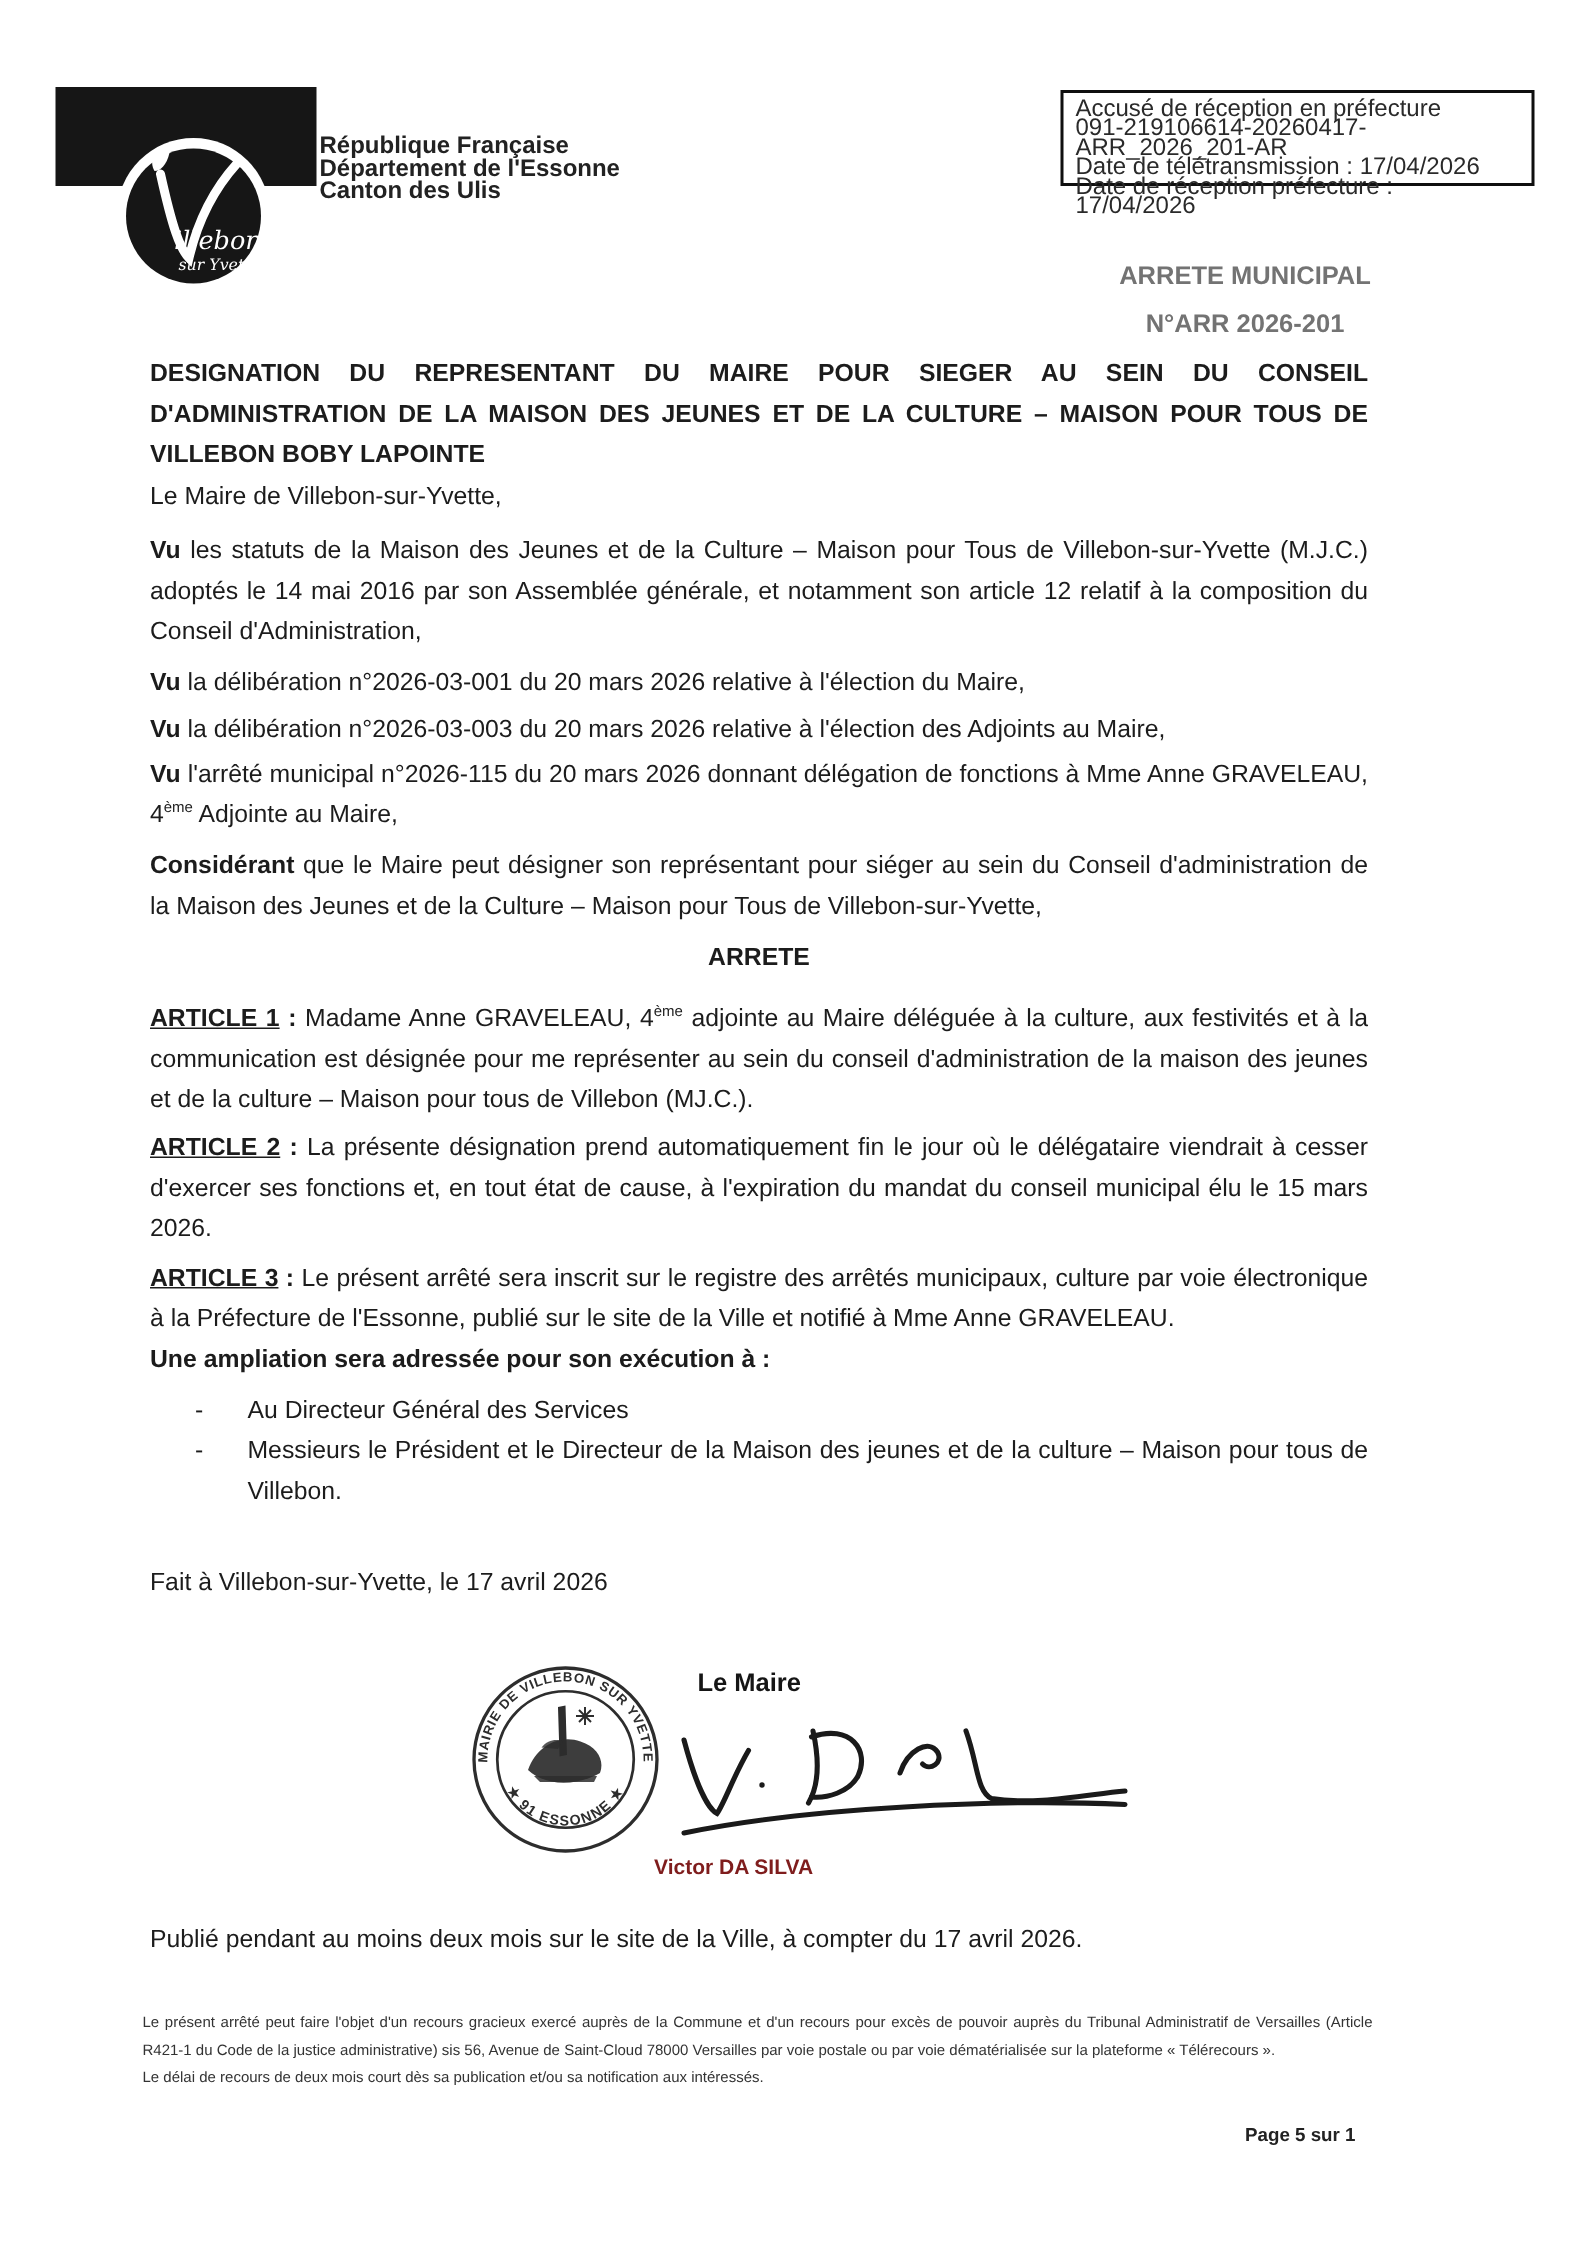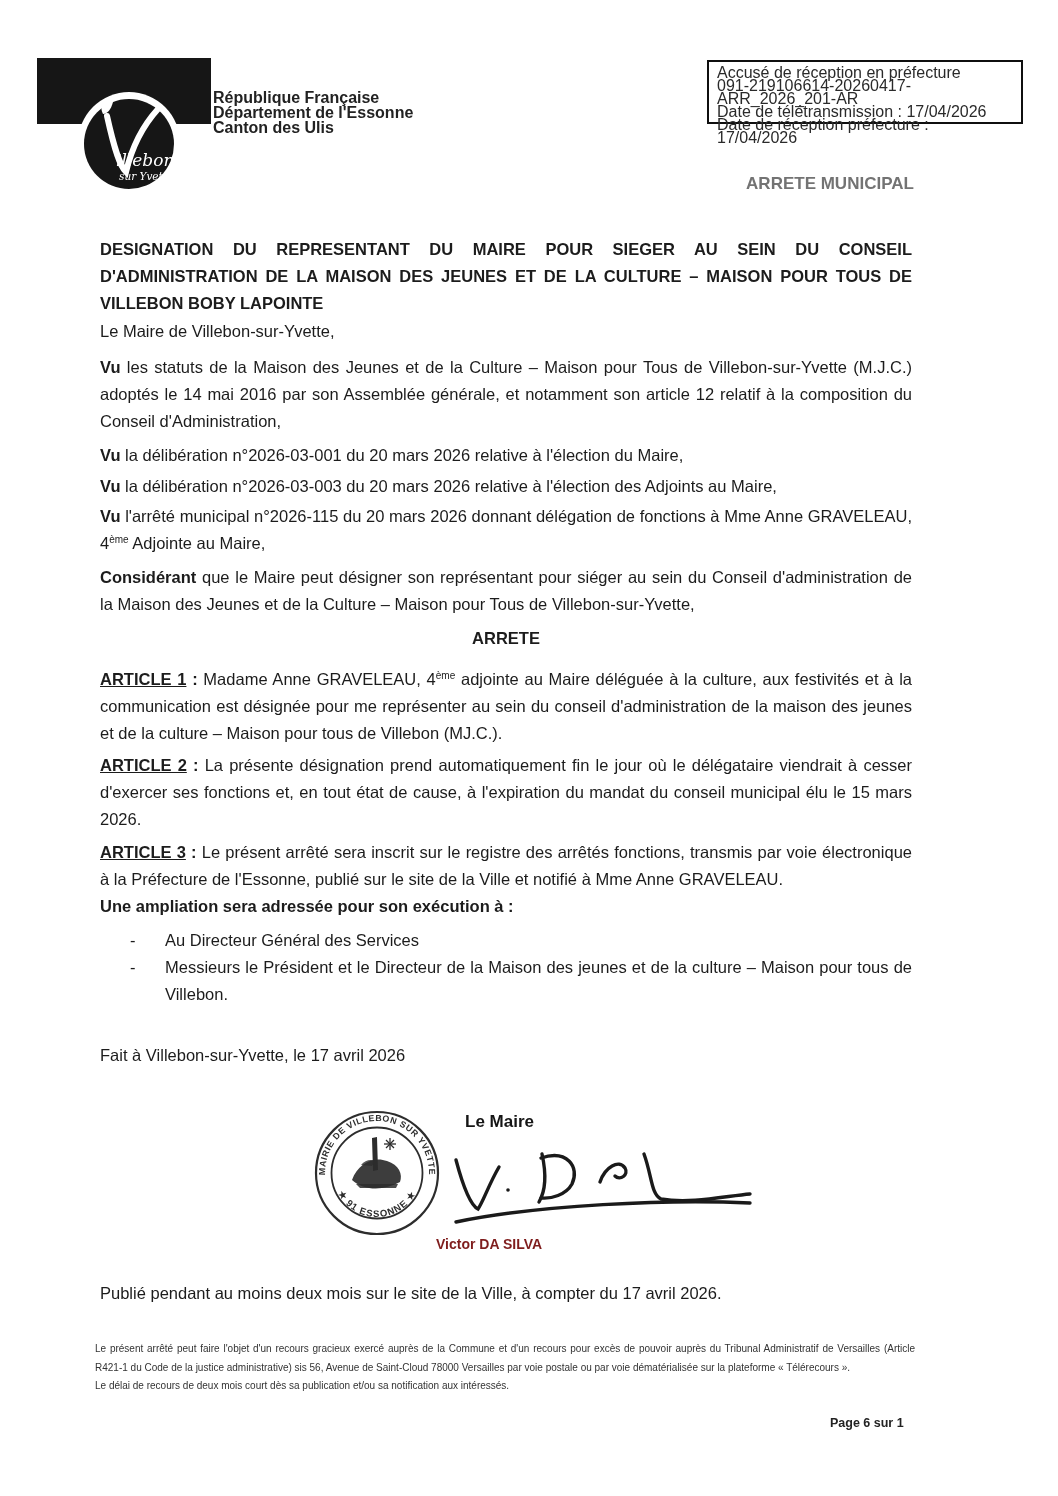--- a/index.html
+++ b/index.html
@@ -74,20 +74,21 @@
 
   <div class="abs reception-box">
     <div>Accusé de réception en préfecture</div>
     <div>091-219106614-20260417-ARR_2026_201-AR</div>
     <div>Date de télétransmission : 17/04/2026</div>
     <div>Date de réception préfecture : 17/04/2026</div>
   </div>
 
   <div class="abs doc-head">
     <div>ARRETE MUNICIPAL</div>
+    <div>N°ARR 2026-201</div>
   </div>
 
   <div class="abs body">
     <p class="title">DESIGNATION DU REPRESENTANT DU MAIRE POUR SIEGER AU SEIN DU CONSEIL D'ADMINISTRATION DE LA MAISON DES JEUNES ET DE LA CULTURE – MAISON POUR TOUS DE VILLEBON BOBY LAPOINTE</p>
     <p class="salut">Le Maire de Villebon-sur-Yvette,</p>
 
     <p class="rec-statuts"><span class="b">Vu</span><span> les statuts de la Maison des Jeunes et de la Culture – Maison pour Tous de Villebon-sur-Yvette (M.J.C.) adoptés le 14 mai 2016 par son Assemblée générale, et notamment son article 12 relatif à la composition du Conseil d'Administration,</span></p>
 
     <p class="rec-d1"><span class="b">Vu</span><span> la délibération n°2026-03-001 du 20 mars 2026 relative à l'élection du Maire,</span></p>
 
@@ -96,21 +97,21 @@
     <p class="rec-arr"><span class="b">Vu</span><span> l'arrêté municipal n°2026-115 du 20 mars 2026 donnant délégation de fonctions à Mme Anne GRAVELEAU, 4</span><sup>ème</sup><span> Adjointe au Maire,</span></p>
 
     <p class="rec-cons"><span class="b">Considérant</span><span> que le Maire peut désigner son représentant pour siéger au sein du Conseil d'administration de la Maison des Jeunes et de la Culture – Maison pour Tous de Villebon-sur-Yvette,</span></p>
 
     <p class="arrete">ARRETE</p>
 
     <p class="art1"><span class="art">ARTICLE 1</span><span class="b"> : </span><span>Madame Anne GRAVELEAU, 4</span><sup>ème</sup><span> adjointe au Maire déléguée à la culture, aux festivités et à la communication est désignée pour me représenter au sein du conseil d'administration de la maison des jeunes et de la culture – Maison pour tous de Villebon (MJ.C.).</span></p>
 
     <p class="art2"><span class="art">ARTICLE 2</span><span class="b"> : </span><span>La présente désignation prend automatiquement fin le jour où le délégataire viendrait à cesser d'exercer ses fonctions et, en tout état de cause, à l'expiration du mandat du conseil municipal élu le 15 mars 2026.</span></p>
 
-    <p class="art3"><span class="art">ARTICLE 3</span><span class="b"> : </span><span>Le présent arrêté sera inscrit sur le registre des arrêtés fonctions, transmis par voie électronique à la Préfecture de l'Essonne, publié sur le site de la Ville et notifié à Mme Anne GRAVELEAU.</span></p>
+    <p class="art3"><span class="art">ARTICLE 3</span><span class="b"> : </span><span>Le présent arrêté sera inscrit sur le registre des arrêtés municipaux, culture par voie électronique à la Préfecture de l'Essonne, publié sur le site de la Ville et notifié à Mme Anne GRAVELEAU.</span></p>
 
     <p class="ampl">Une ampliation sera adressée pour son exécution à :</p>
 
     <div class="list">
       <div class="li">
           <span class="dash">-</span>
           <span class="li-text">Au Directeur Général des Services</span>
         </div>
       <div class="li">
           <span class="dash">-</span>
@@ -164,15 +165,15 @@
 
   <div class="abs signame">Victor DA SILVA</div>
 
   <p class="abs pub">Publié pendant au moins deux mois sur le site de la Ville, à compter du 17 avril 2026.</p>
 
   <div class="abs footer">
     <p>Le présent arrêté peut faire l'objet d'un recours gracieux exercé auprès de la Commune et d'un recours pour excès de pouvoir auprès du Tribunal Administratif de Versailles (Article R421-1 du Code de la justice administrative) sis 56, Avenue de Saint-Cloud 78000 Versailles par voie postale ou par voie dématérialisée sur la plateforme « Télérecours ».</p>
     <p>Le délai de recours de deux mois court dès sa publication et/ou sa notification aux intéressés.</p>
   </div>
 
-  <div class="abs pageno">Page 6 sur 1</div>
+  <div class="abs pageno">Page 5 sur 1</div>
 
 </div>
 
 </body></html>

